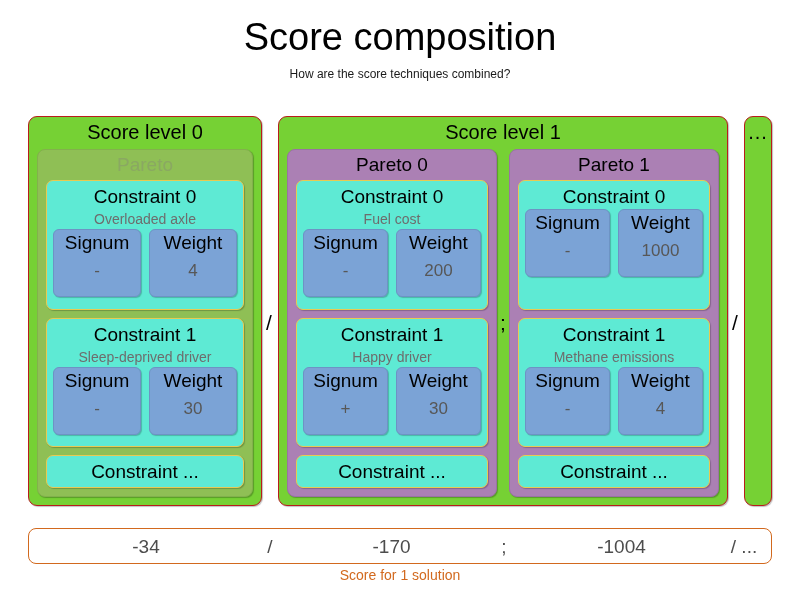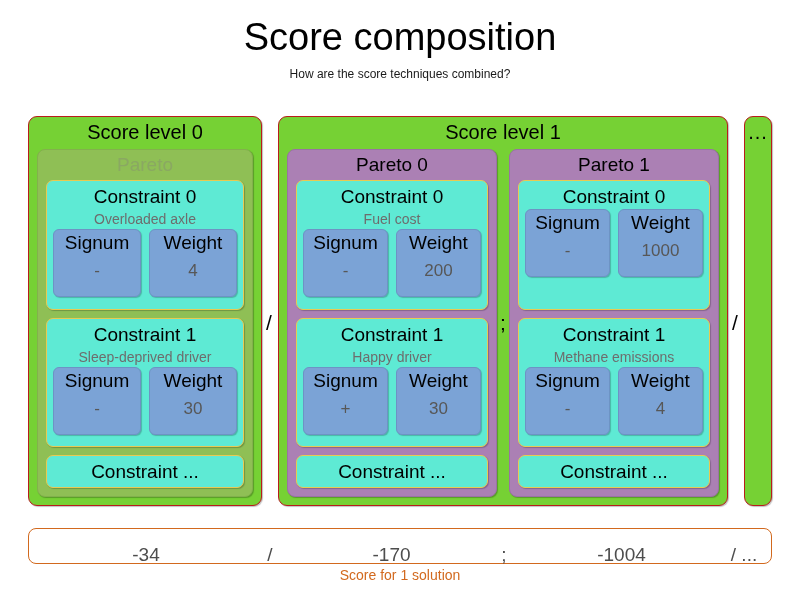--- a/index.html
+++ b/index.html
@@ -211,21 +211,21 @@
   #score-bar {
     position: relative;
     height: 36px;
     border: 1px solid #d2691e;
     border-radius: 8px;
     background: #ffffff;
     box-sizing: border-box;
   }
   .score-cell {
     position: absolute;
-    top: 8px;
+    top: 0;
     height: 36px;
     line-height: 36px;
     font-size: 19px;
     color: #4d4d4d;
     text-align: center;
     white-space: nowrap;
   }
   #score-caption {
     text-align: center;
     font-size: 14px;

